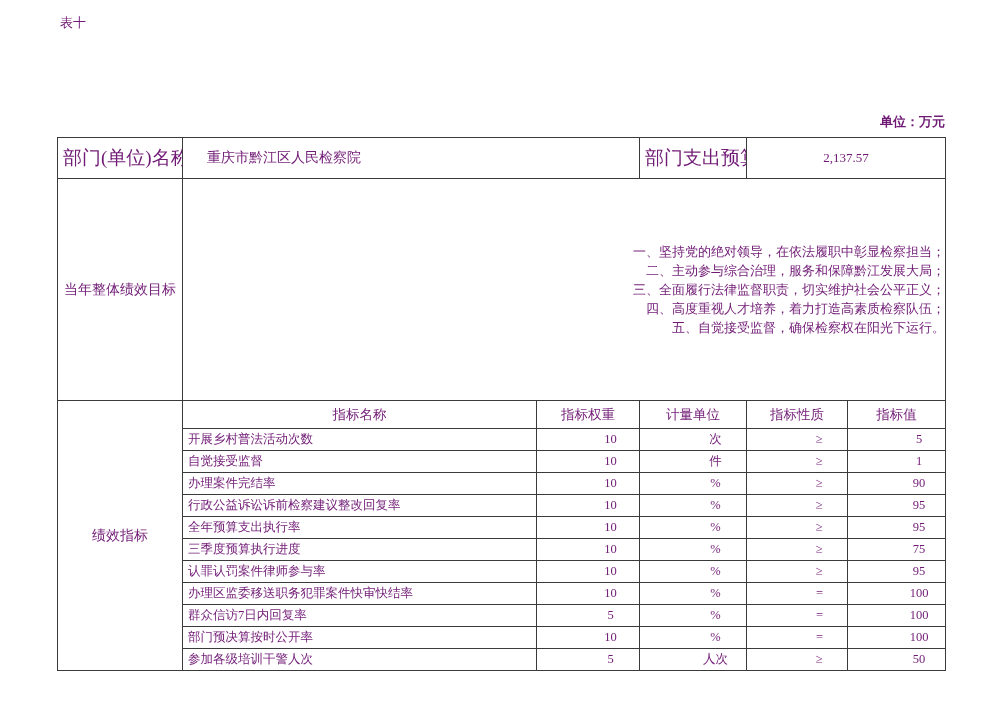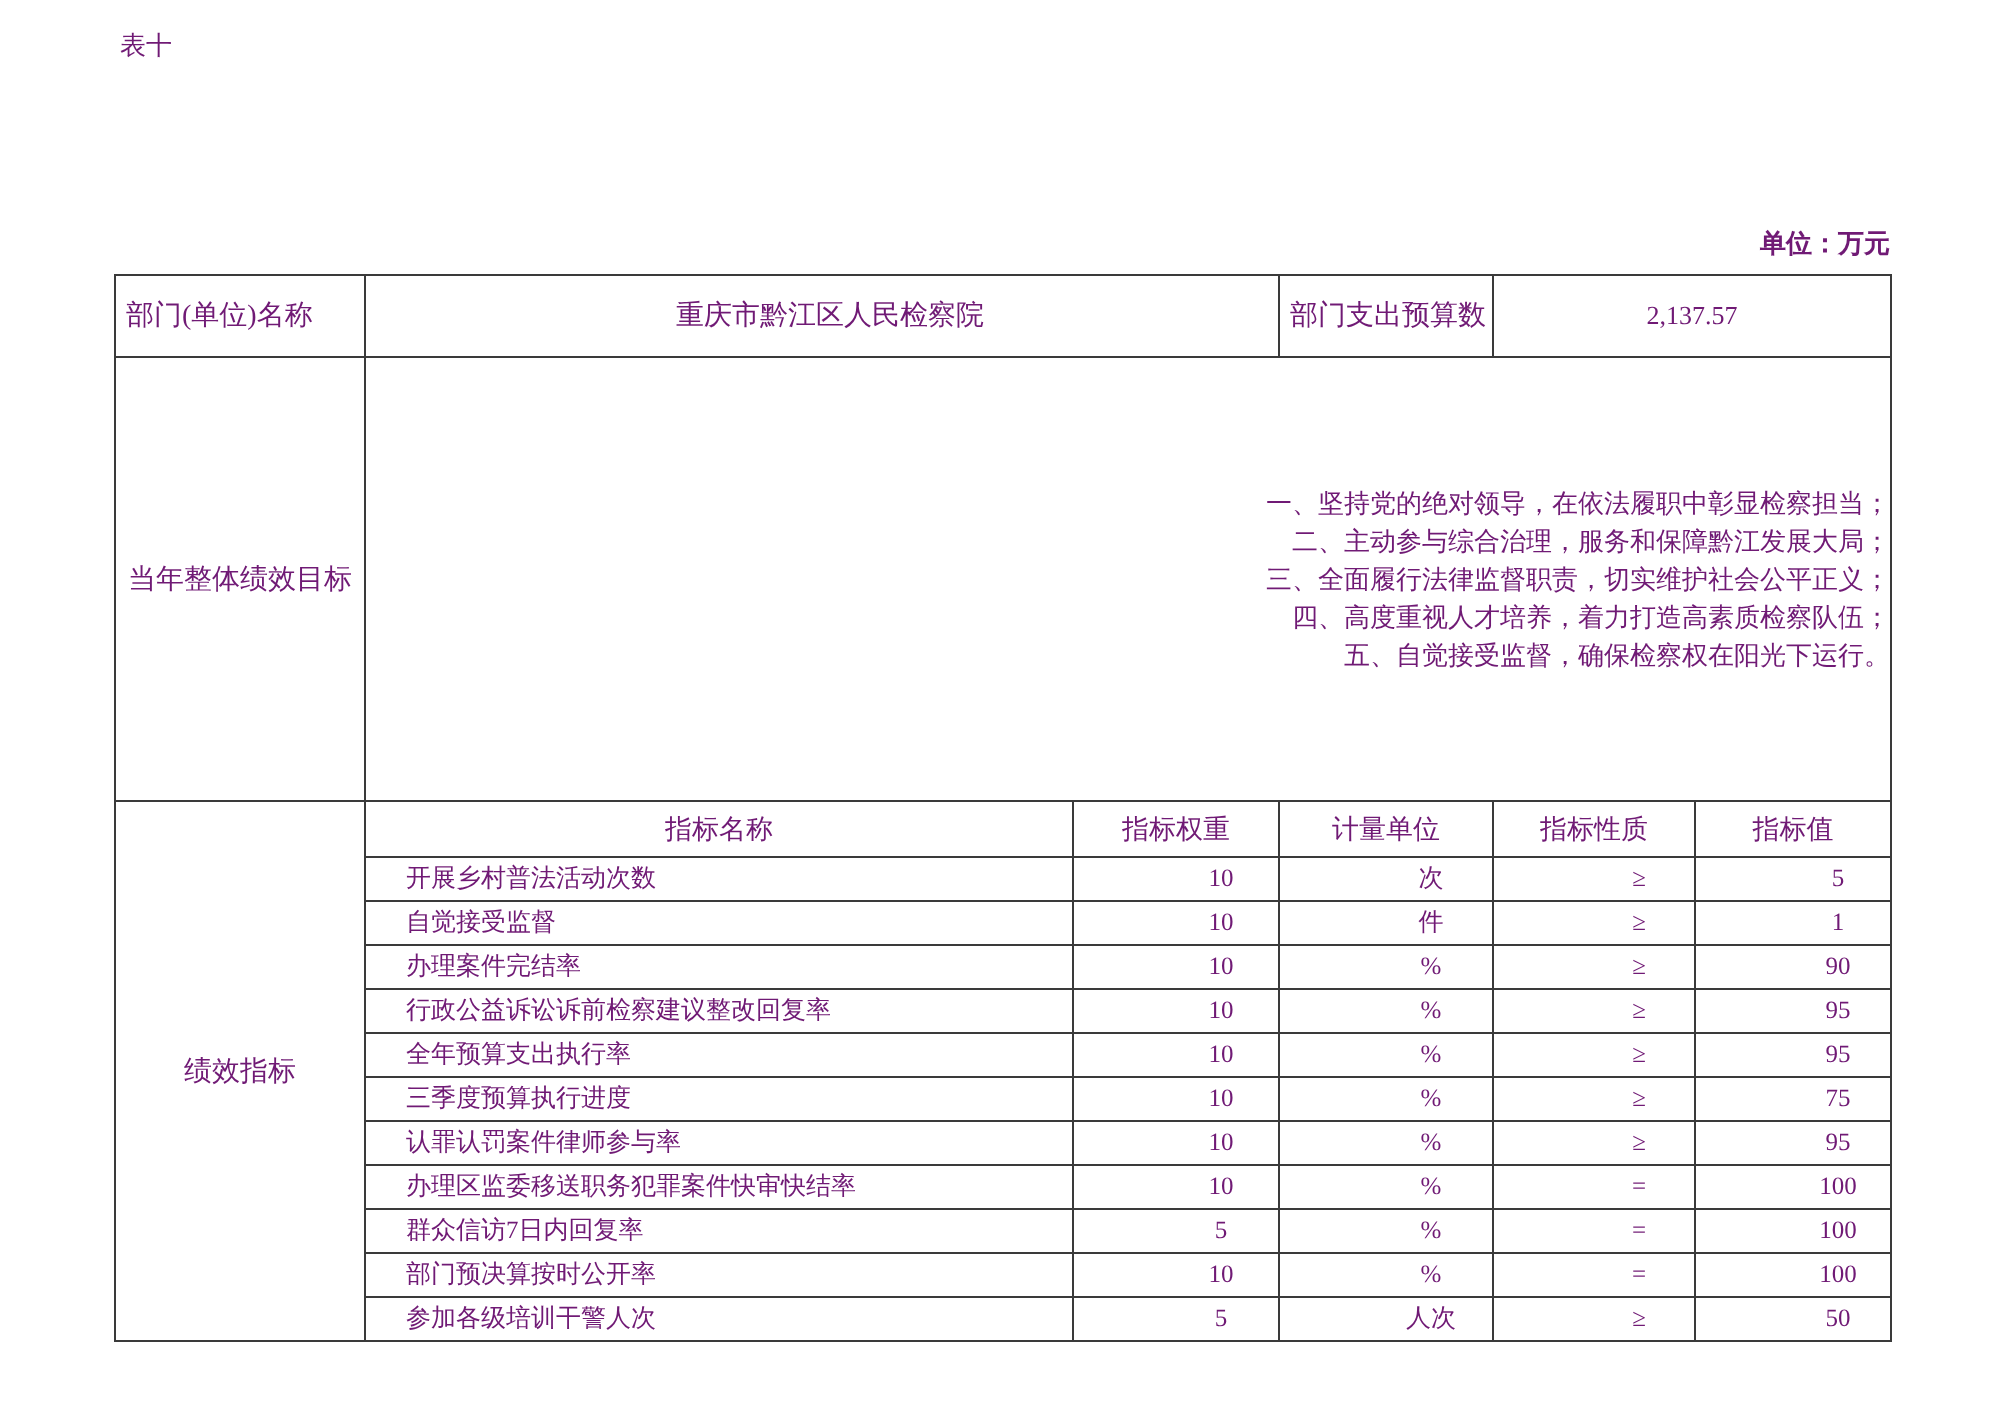--- a/index.html
+++ b/index.html
@@ -47,34 +47,34 @@
   }
   table.main td, table.main th {
     border: 1px solid #3a3a3a;
     vertical-align: middle;
     font-weight: normal;
     overflow: hidden;
     white-space: nowrap;
   }
   .lbl {
     font-weight: bold;
+    font-size: 19px;
+    text-align: left;
+    padding-left: 5px;
+  }
+  .lbl-center {
+    font-weight: bold;
+    font-size: 14px;
+    text-align: center;
+  }
+  .val-left {
+    font-weight: bold;
     font-size: 14px;
     text-align: left;
-    padding-left: 5px;
-  }
-  .lbl-center {
-    font-weight: bold;
-    font-size: 14px;
-    text-align: center;
-  }
-  .val-left {
-    font-weight: bold;
-    font-size: 14px;
-    text-align: center;
-    padding-left: 8px;
+    padding-left: 24px;
   }
   .val-center {
     font-size: 13px;
     text-align: center;
   }
   .goals-cell {
     font-size: 13px;
     text-align: right;
     padding-left: 7px;
     white-space: normal;
@@ -85,21 +85,21 @@
     font-size: 13.5px;
     text-align: center;
     height: 28px;
   }
   tr.top-row { height: 41px; }
   tr.goals-row { height: 222px; }
   tr.ind-row { height: 22px; }
   .ind-name {
     font-size: 12.5px;
     text-align: left;
-    padding-left: 20px;
+    padding-left: 5px;
   }
   .ind-c { font-size: 12.5px; text-align: center; padding-left: 45px; }
 </style>
 </head>
 <body>
 
 <div class="page">
 
   <div class="table-label">表十</div>
 

